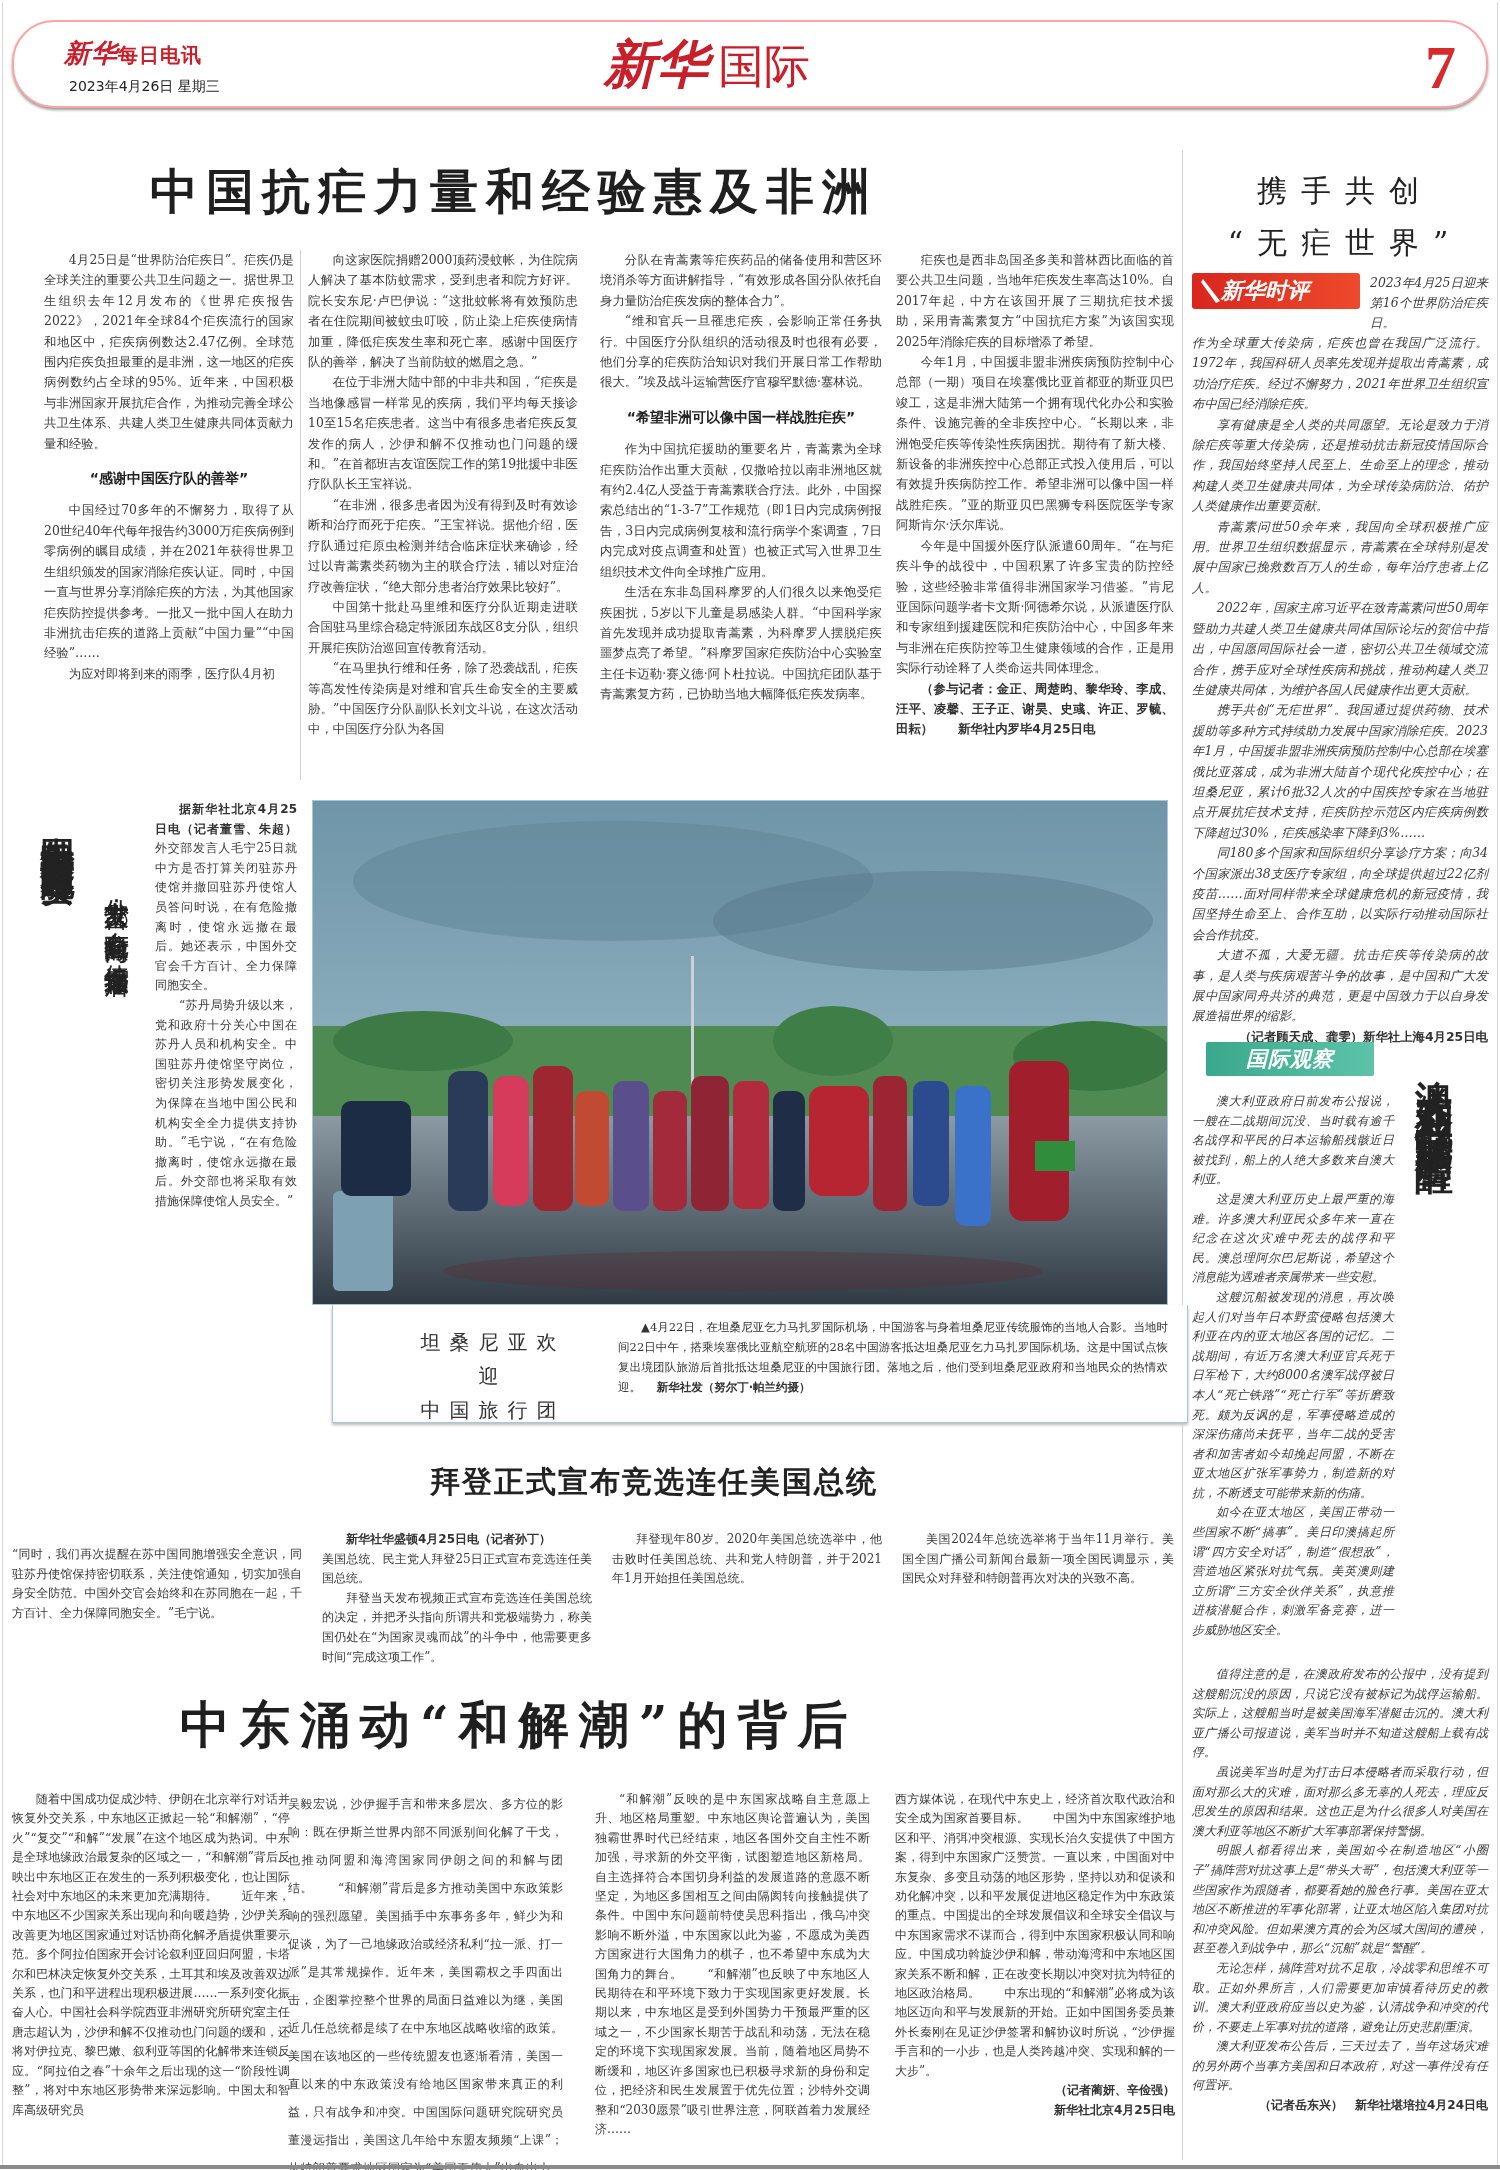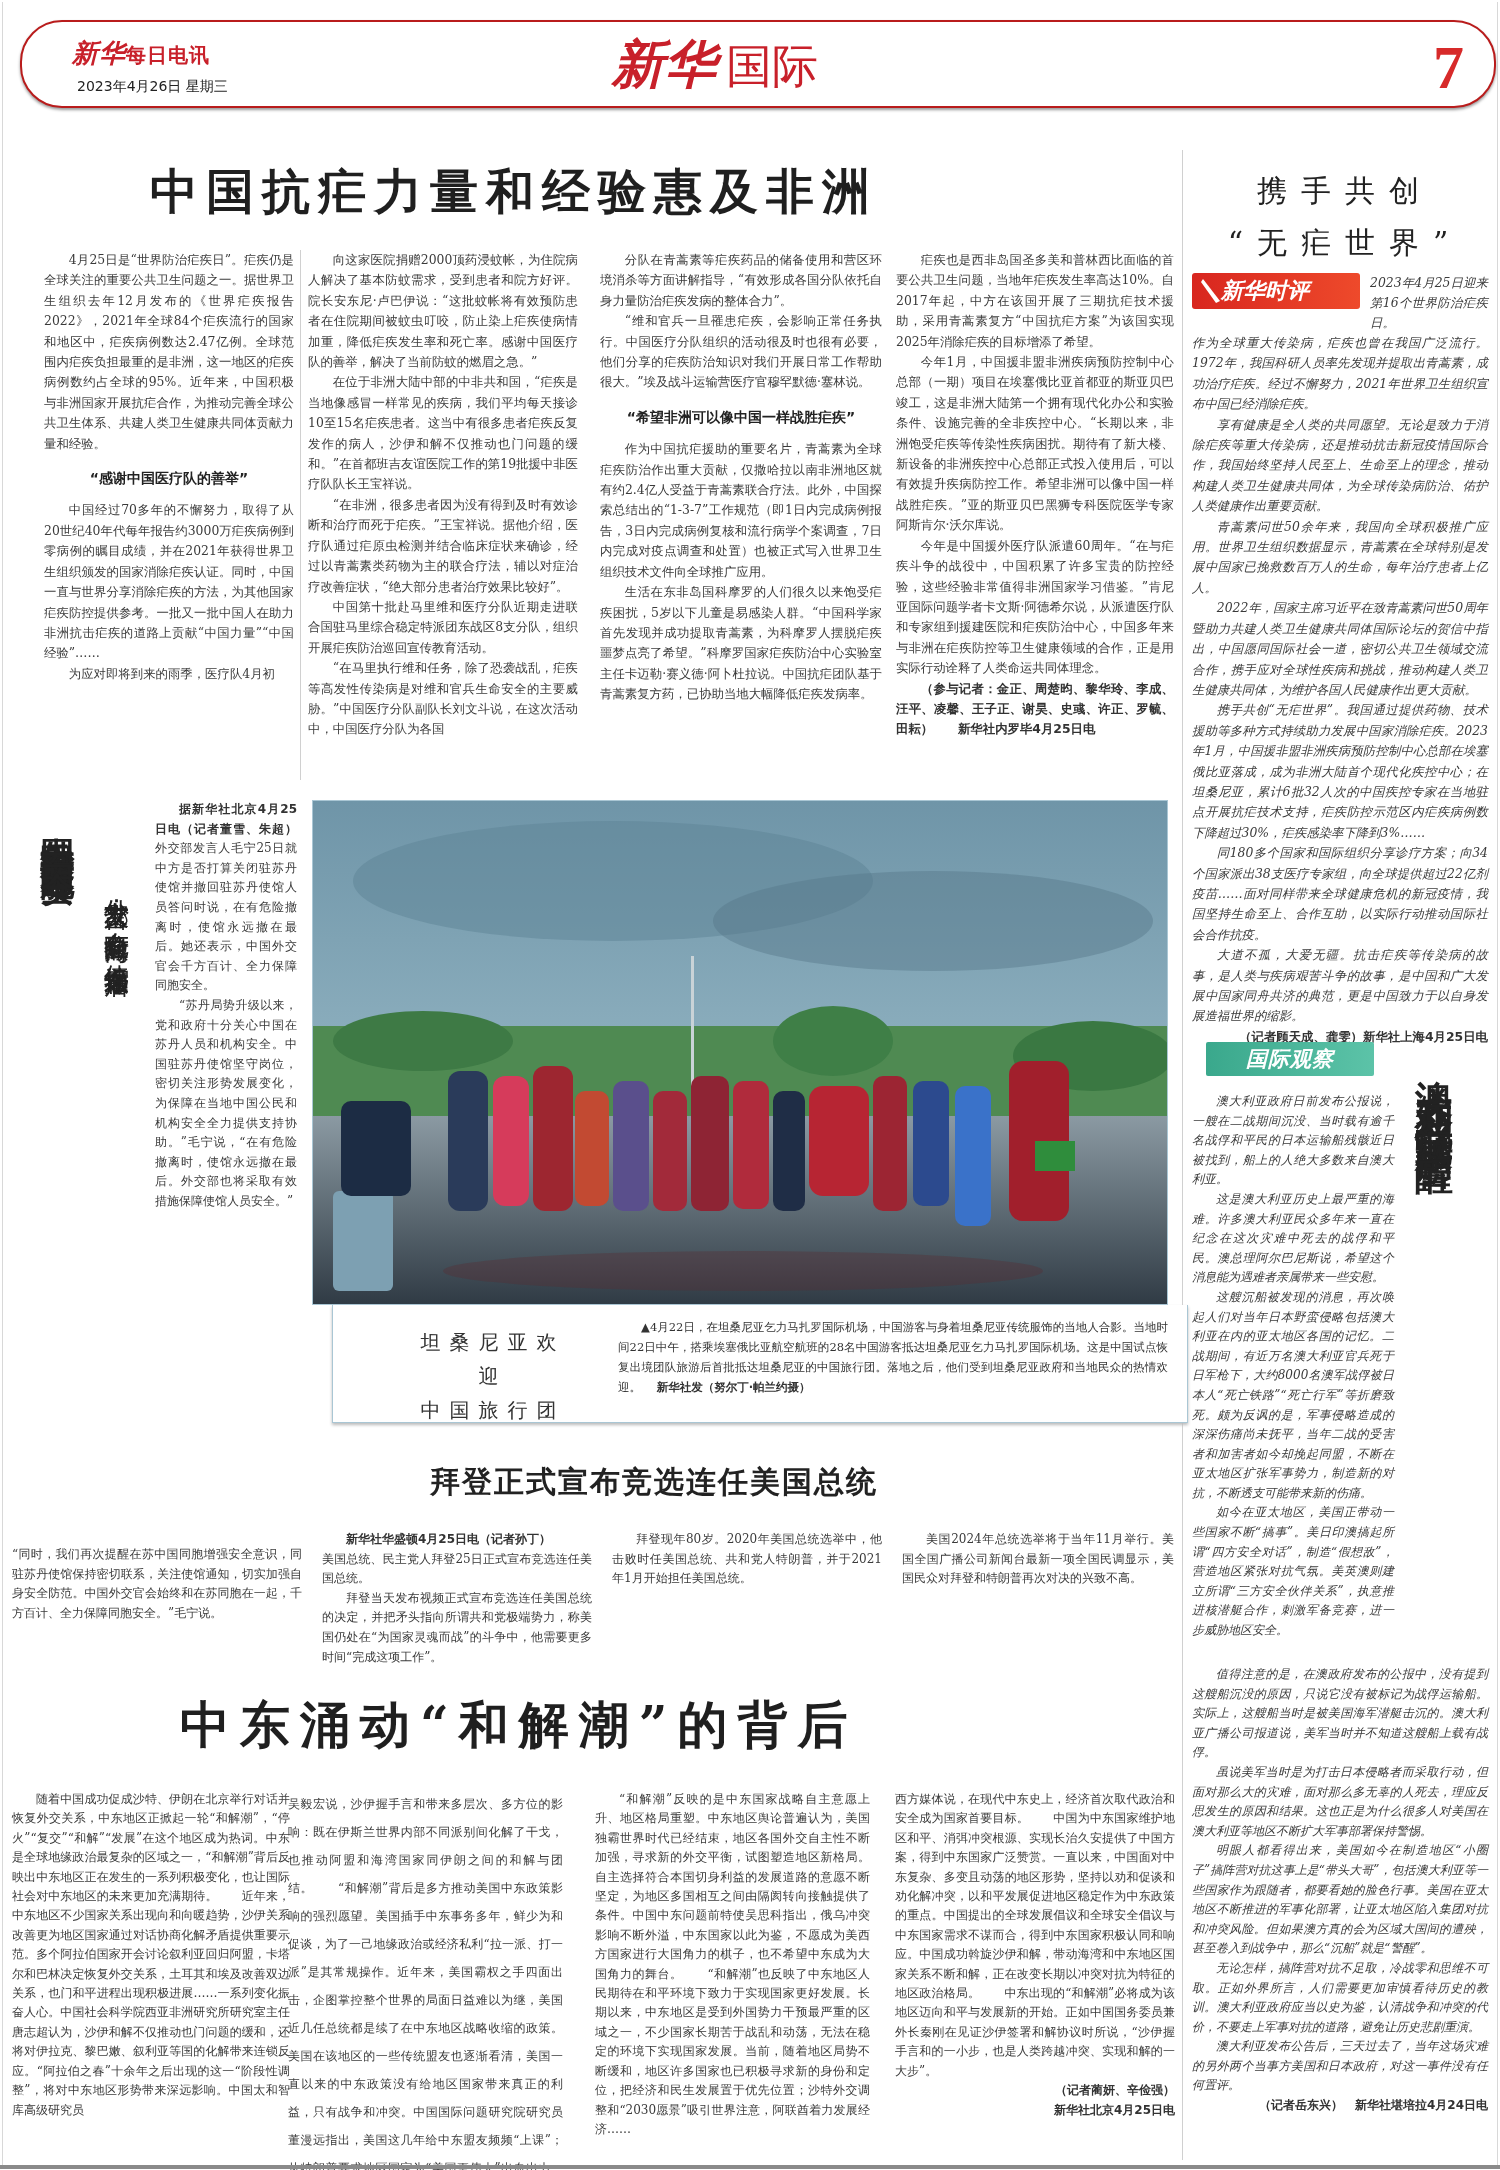--- a/index.html
+++ b/index.html
@@ -1,18 +1,18 @@
 <!DOCTYPE html>
 <html><head>
 <meta charset="utf-8">
 <style>
   * { box-sizing: border-box; margin: 0; padding: 0; }
   body { width: 1500px; height: 2170px; background: #ffffff; font-family: "DejaVu Serif", serif; color: #2b2b2b; position: relative; overflow: hidden; }
   .page-frame { position: absolute; left: 2px; top: 2px; width: 1496px; height: 2166px; border-left: 1px solid #d8d8d8; border-right: 1px solid #d8d8d8; }
-  .masthead { position: absolute; left: 20px; top: 20px; width: 1476px; height: 88px; border: 2px solid #b91c1c; border-radius: 42px; box-shadow: 0 2px 3px #999; background: #fff; }
+  .masthead { position: absolute; left: 12px; top: 20px; width: 1476px; height: 88px; border: 2px solid #fca5a5; border-radius: 42px; box-shadow: 0 2px 3px #999; background: #fff; }
   .mh-left-title { position: absolute; left: 50px; top: 14px; font-family: "DejaVu Serif", serif; font-style: italic; font-weight: bold; font-size: 26px; color: #c8202a; letter-spacing: 1px; }
   .mh-left-title .small { font-size: 20px; font-style: normal; }
   .mh-date { position: absolute; left: 55px; top: 56px; font-family: "DejaVu Sans", sans-serif; font-size: 14px; color: #222; }
   .mh-center { position: absolute; left: 590px; top: 8px; font-size: 52px; font-weight: bold; color: #c8202a; }
   .mh-center .cursive { font-style: italic; }
   .mh-center .plain { font-weight: normal; font-size: 46px; margin-left: 10px; }
   .mh-page { position: absolute; right: 30px; top: 10px; font-family: "Liberation Serif", serif; font-size: 62px; font-weight: bold; color: #d72a2a; }
 
   .col { position: absolute; font-size: 12.4px; line-height: 20.4px; text-align: justify; color: #3a3a3a; }
   .col p { text-indent: 2em; }

